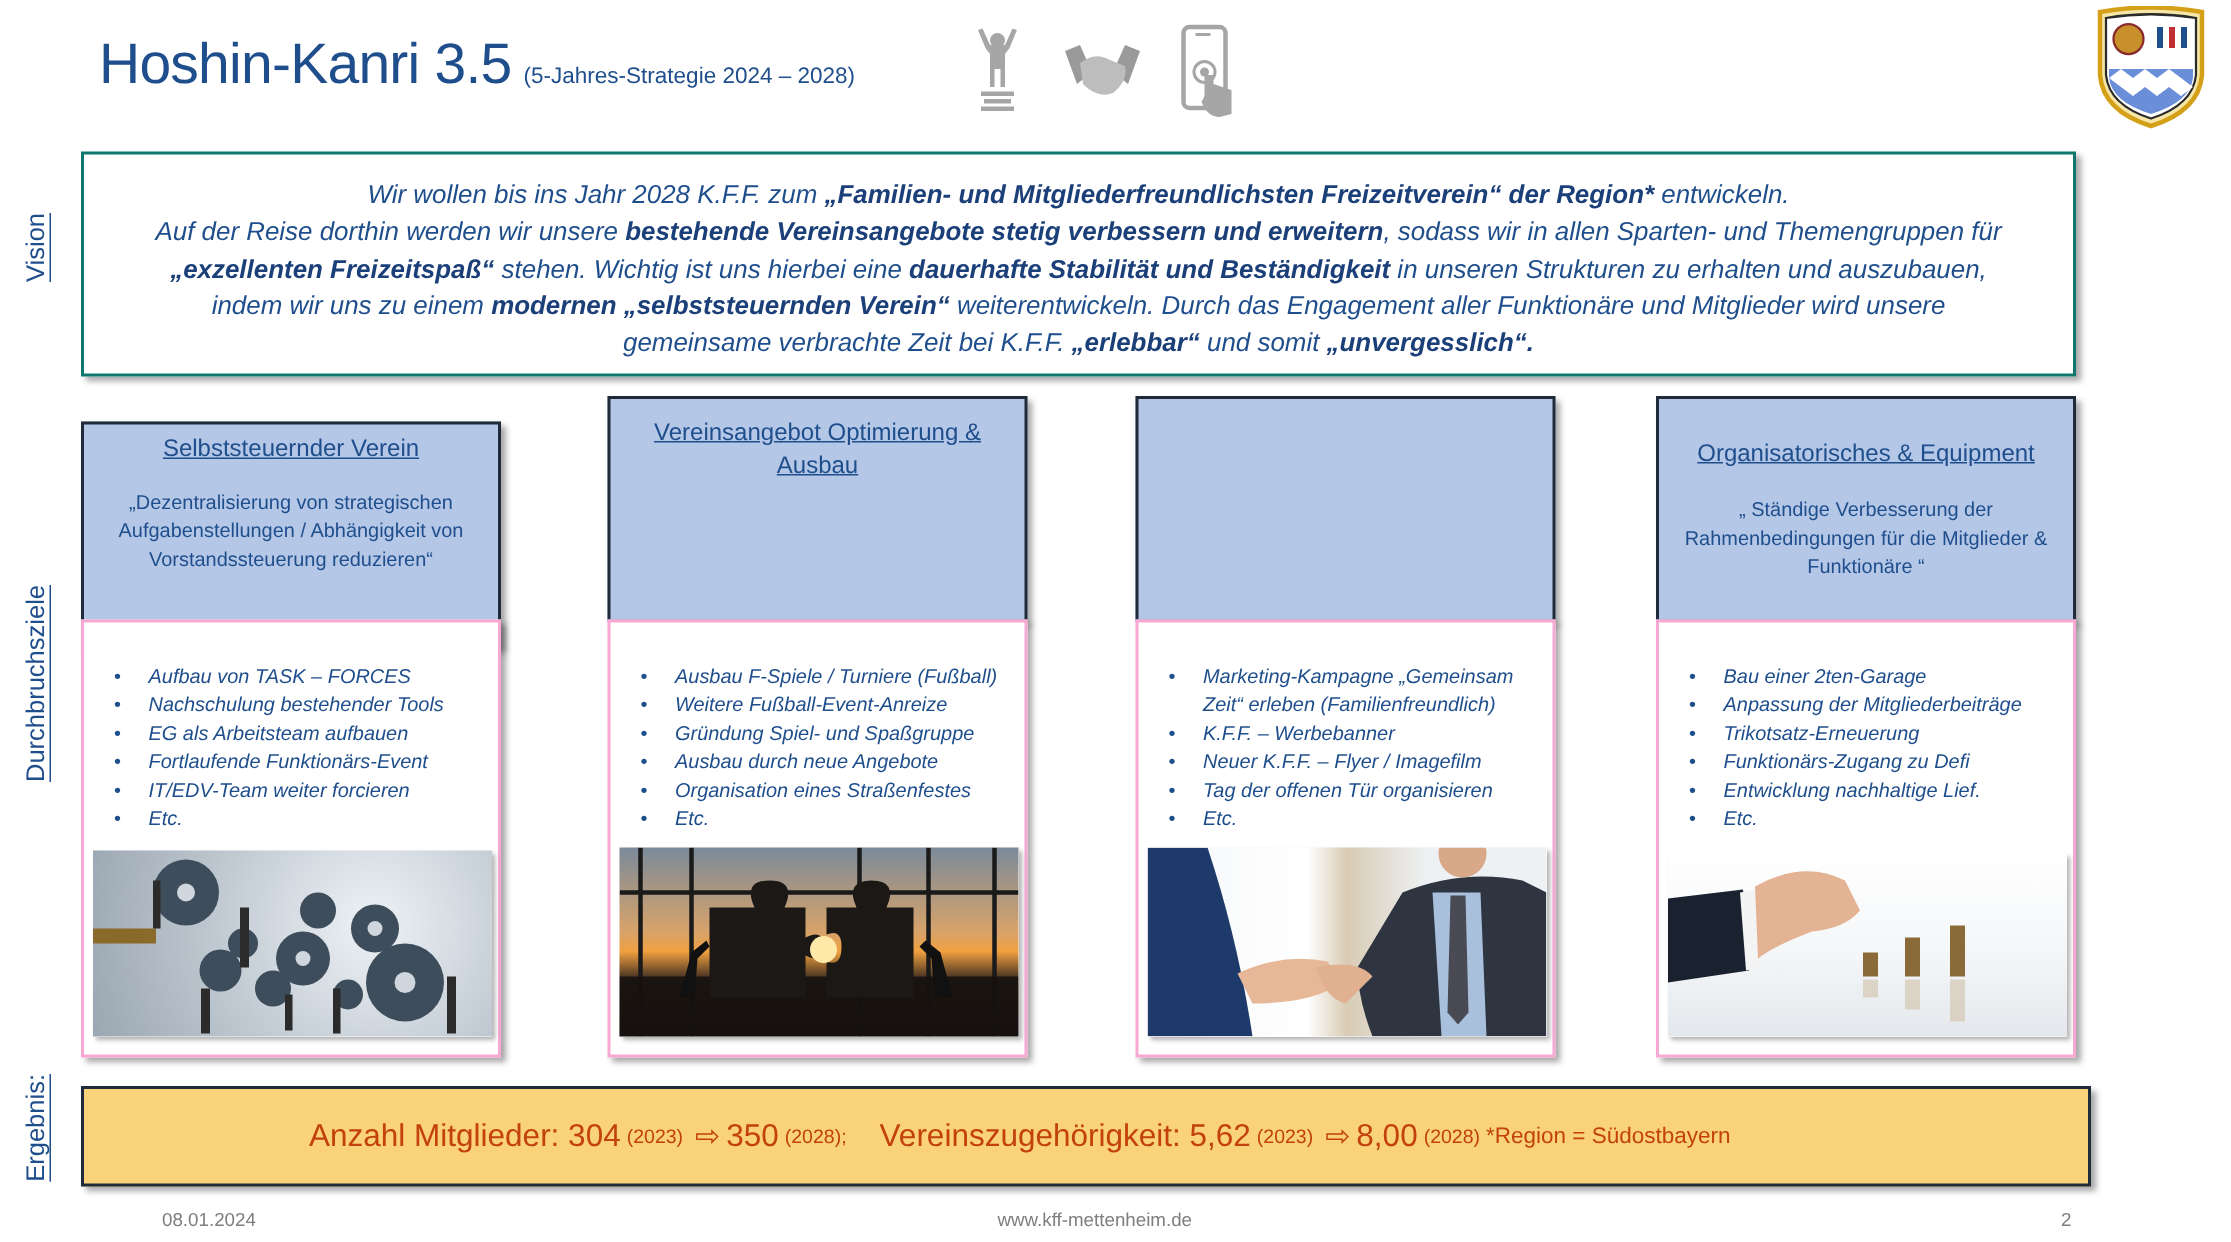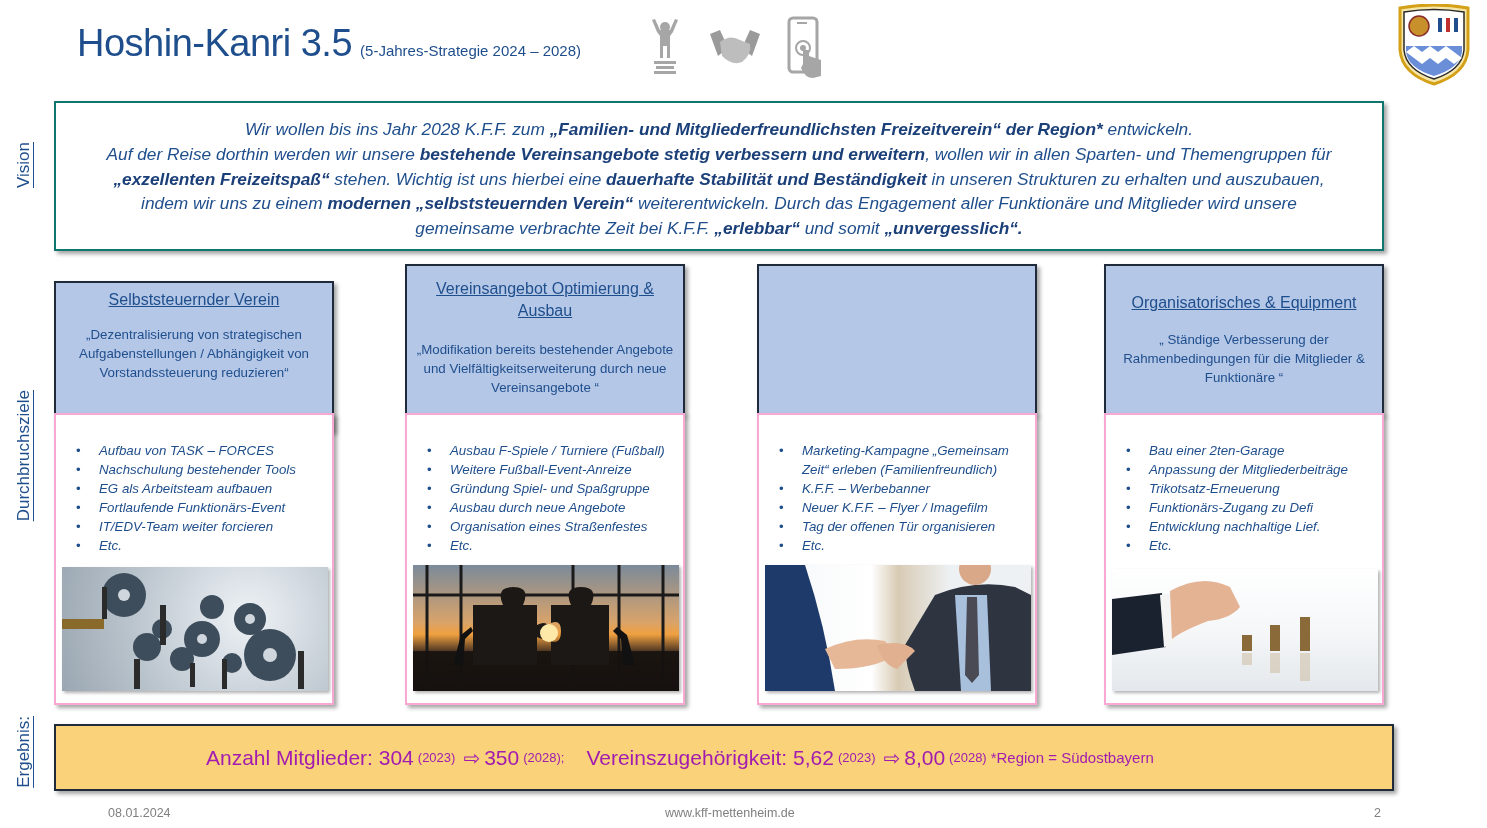--- a/index.html
+++ b/index.html
@@ -1,19 +1,19 @@
 <!DOCTYPE html>
 <html><head>
 <meta charset="utf-8">
 <style>
   * { box-sizing: border-box; margin: 0; padding: 0; }
   html, body { width: 1487px; height: 828px; background: #ffffff; overflow: hidden; }
   body { position: relative; font-family: "Liberation Sans", sans-serif; color: #1f3c88; }
 
-  .title-row { position: absolute; left: 66px; top: 22px; display: flex; align-items: baseline; margin-left: 11px; }
+  .title-row { position: absolute; left: 66px; top: 22px; display: flex; align-items: baseline; }
   .title { font-size: 38px; color: #1f4e8c; font-family: "Liberation Sans", sans-serif; letter-spacing: -0.5px; }
   .subtitle { font-size: 15px; color: #1f4e8c; margin-left: 8px; }
 
   .header-icons { position: absolute; left: 640px; top: 16px; display: flex; gap: 20px; align-items: center; }
   .hicon { width: 50px; height: 64px; display: flex; align-items: center; justify-content: center; }
 
   .logo { position: absolute; left: 1394px; top: 4px; width: 80px; height: 82px; }
 
   .side-label { position: absolute; writing-mode: vertical-rl; transform: rotate(180deg); font-size: 17px; color: #1f4e8c; text-decoration: underline; white-space: nowrap; }
 
@@ -23,21 +23,21 @@
   .col { position: absolute; top: 264px; width: 280px; height: 441px; }
   .col-head { position: absolute; left: 0; top: 0; width: 100%; height: 151px; background: #b4c7e7; border: 2px solid #1f2a3a; box-shadow: 3px 3px 4px rgba(0,0,0,0.35); text-align: center; padding: 0 6px; }
   .col-title { font-size: 16px; color: #1f4e8c; text-decoration: underline; display: block; line-height: 22px; }
   .col-quote { font-size: 13.3px; color: #1f4e8c; line-height: 19px; margin-top: 14px; }
   .col-body { position: absolute; left: 0; top: 149px; width: 100%; height: 292px; background: #fff; border: 2px solid #f9a8d4; box-shadow: 3px 3px 4px rgba(0,0,0,0.35); }
   .col-list { list-style: none; padding: 26px 0 0 20px; }
   .col-list li { font-style: italic; font-size: 13.3px; line-height: 19px; color: #1f4e8c; position: relative; padding-left: 23px; }
   .col-list li::before { content: "•"; position: absolute; left: 0; top: 0; color: #1f4e8c; font-style: normal; }
   .col-img { position: absolute; left: 6px; bottom: 12px; width: 266px; height: 124px; box-shadow: 2px 2px 3px rgba(0,0,0,0.3); overflow: hidden; }
 
-  .result { position: absolute; left: 54px; top: 724px; width: 1340px; height: 67px; background: #f9d27a; border: 2px solid #1f2a3a; box-shadow: 3px 3px 4px rgba(0,0,0,0.35); display: flex; align-items: center; padding-left: 150px; color: #a21caf; white-space: nowrap; }
+  .result { position: absolute; left: 54px; top: 724px; width: 1340px; height: 67px; background: #f9d27a; border: 2px solid #1f2a3a; box-shadow: 3px 3px 4px rgba(0,0,0,0.35); display: flex; align-items: center; padding-left: 150px; color: #c2410c; white-space: nowrap; }
   .r-big { font-size: 21px; }
   .r-small { font-size: 13px; margin: 0 4px; }
   .r-arrow { font-size: 20px; margin: 0 4px; }
   .r-note { font-size: 15px; }
   .r-gap { width: 18px; display: inline-block; }
 
   .footer { position: absolute; top: 806px; font-size: 12.5px; color: #7f7f7f; }
 </style>
 </head>
 <body>
@@ -88,21 +88,21 @@
     <path d="M12 48 L20 42 L28 48 L20 54 Z M28 48 L36 42 L44 48 L36 54 Z M44 48 L52 42 L60 48 L52 54 Z M20 54 L28 48 L36 54 L28 60 Z M36 54 L44 48 L52 54 L44 60 Z M52 54 L60 48 L68 54 L60 60 Z" fill="#fff"></path>
   </svg>
 </div>
 
 <div class="side-label" style="left:14px; top:142px;">Vision</div>
 <div class="side-label" style="left:14px; top:390px;">Durchbruchsziele</div>
 <div class="side-label" style="left:14px; top:716px;">Ergebnis:</div>
 
 <div class="vision" id="vision-box">
     <div><span>Wir wollen bis ins Jahr 2028 K.F.F. zum </span><b>„Familien- und Mitgliederfreundlichsten Freizeitverein“ der Region*</b><span> entwickeln.</span></div>
-    <div><span>Auf der Reise dorthin werden wir unsere </span><b>bestehende Vereinsangebote stetig verbessern und erweitern</b><span>, wollen wir in allen Sparten- und Themengruppen für</span></div>
+    <div><span>Auf der Reise dorthin werden wir unsere </span><b>bestehende Vereinsangebote stetig verbessern und erweitern</b><span>, sodass wir in allen Sparten- und Themengruppen für</span></div>
     <div><b>„exzellenten Freizeitspaß“</b><span> stehen. Wichtig ist uns hierbei eine </span><b>dauerhafte Stabilität und Beständigkeit</b><span> in unseren Strukturen zu erhalten und auszubauen,</span></div>
     <div><span>indem wir uns zu einem </span><b>modernen „selbststeuernden Verein“</b><span> weiterentwickeln.  Durch das Engagement aller Funktionäre und Mitglieder wird unsere</span></div>
     <div><span>gemeinsame verbrachte Zeit bei K.F.F. </span><b>„erlebbar“</b><span> und somit </span><b>„unvergesslich“.</b></div>
   </div>
 
 <div class="col" style="left:54px;">
   <div class="col-head" style="padding-top:6px;margin-top:17px;">
     <span class="col-title">Selbststeuernder Verein</span>
     <div class="col-quote">„Dezentralisierung von strategischen Aufgabenstellungen / Abhängigkeit von Vorstandssteuerung reduzieren“</div>
   </div>
@@ -144,21 +144,20 @@
             <rect x="160" y="92" width="5" height="30"></rect>
         </g>
       </svg>
     </div>
   </div>
 </div>
 
 <div class="col" style="left:405px;">
   <div class="col-head" style="padding-top:12px;">
     <span class="col-title">Vereinsangebot Optimierung &amp; Ausbau</span>
-    <div class="col-quote" style="margin-top:18px;">„Modifikation bereits bestehender Angebote und Vielfältigkeitserweiterung durch neue Vereinsangebote “</div>
   </div>
   <div class="col-body">
     <ul class="col-list">
         <li>Ausbau F-Spiele / Turniere (Fußball)</li>
         <li>Weitere Fußball-Event-Anreize</li>
         <li>Gründung Spiel- und Spaßgruppe</li>
         <li>Ausbau durch neue Angebote</li>
         <li>Organisation eines Straßenfestes</li>
         <li>Etc.</li>
       </ul>

